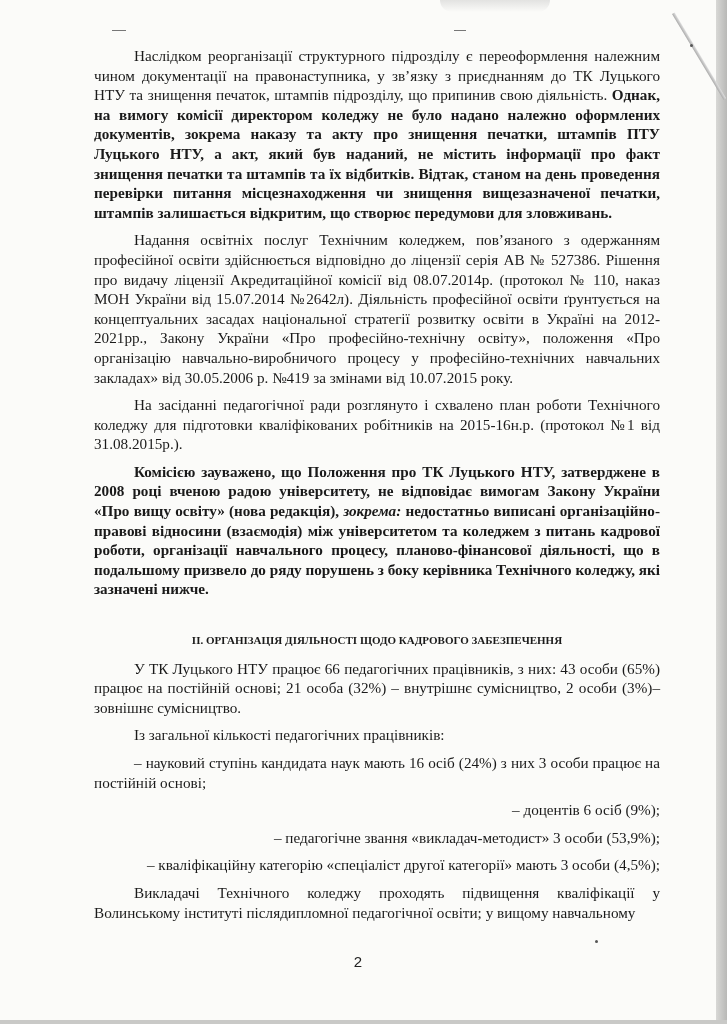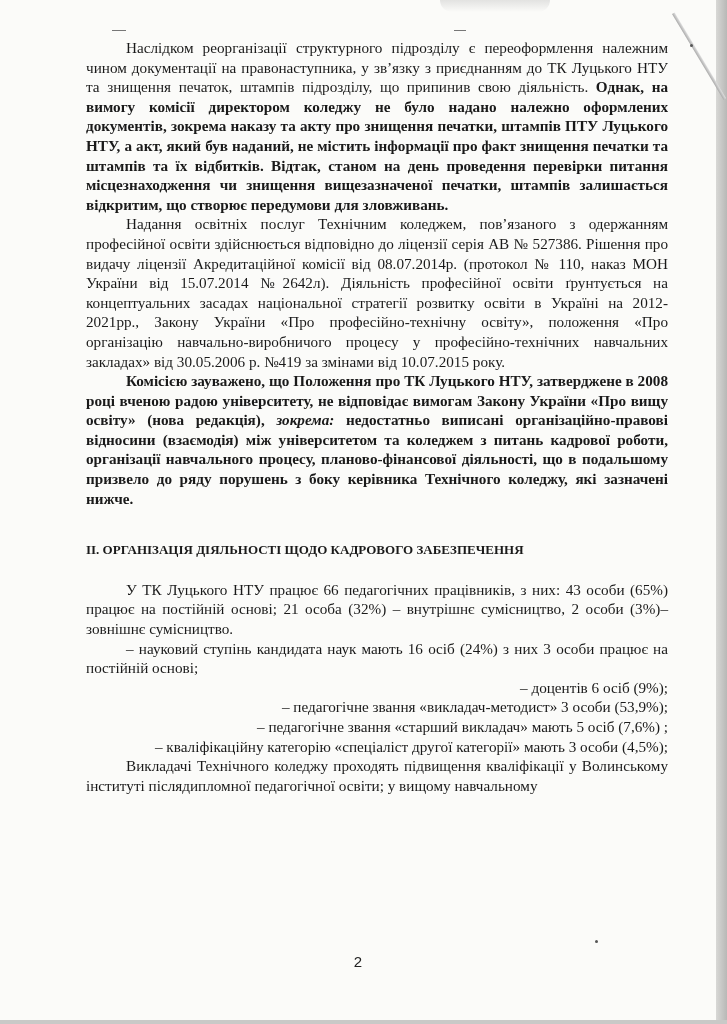--- a/index.html
+++ b/index.html
@@ -73,31 +73,31 @@
     .content {
       position: absolute;
       left: 86px;
       top: 38px;
       width: 582px;
       font-size: 15.2px;
       line-height: 19.6px;
       text-align: justify;
     }
     .content p {
-      margin: 0;
+      margin: 8px;
       text-indent: 40px;
     }
     .b { font-weight: bold; }
     .i { font-style: italic; }
     .heading {
       font-weight: bold;
-      text-align: left;
-      font-size: 13px;
+      text-align: center;
+      font-size: 11px;
       line-height: 19.6px;
-      margin: 32px 0 20px 0;
+      margin: 32px 0 8px 0;
       text-indent: 0;
     }
     .list-item {
       text-indent: 40px;
       text-align: right;
     }
     .page-number {
       position: absolute;
       left: 0;
       width: 716px;
@@ -119,30 +119,31 @@
 <div class="scan-mark" style="left:454px; top:30px; width:12px;"></div>
 <div class="corner-line"></div>
 <div class="speck" style="left:690px; top:44px;"></div>
 <div class="speck" style="left:595px; top:940px;"></div>
 
 <div class="content">
   <p>
     <span>Наслідком реорганізації структурного підрозділу є переоформлення належним чином документації на правонаступника, у зв’язку з приєднанням до ТК Луцького НТУ та знищення печаток, штампів підрозділу, що припинив свою діяльність. </span><span class="b">Однак, на вимогу комісії директором коледжу не було надано належно оформлених документів, зокрема наказу та акту про знищення печатки, штампів ПТУ Луцького НТУ, а акт, який був наданий, не містить інформації про факт знищення печатки та штампів та їх відбитків. Відтак, станом на день проведення перевірки питання місцезнаходження чи знищення вищезазначеної печатки, штампів залишається відкритим, що створює передумови для зловживань.</span>
   </p>
   <p>Надання освітніх послуг Технічним коледжем, пов’язаного з одержанням професійної освіти здійснюється відповідно до ліцензії серія АВ № 527386. Рішення про видачу ліцензії Акредитаційної комісії від 08.07.2014р. (протокол № 110, наказ МОН України від 15.07.2014 №2642л). Діяльність професійної освіти ґрунтується на концептуальних засадах національної стратегії розвитку освіти в Україні на 2012-2021рр., Закону України «Про професійно-технічну освіту», положення «Про організацію навчально-виробничого процесу у професійно-технічних навчальних закладах» від 30.05.2006 р. №419 за змінами від 10.07.2015 року.</p>
+  <p>На засіданні педагогічної ради розглянуто і схвалено план роботи Технічного коледжу для підготовки кваліфікованих робітників на 2015-16н.р. (протокол №1 від 31.08.2015р.).</p>
   <p class="b">
     <span>Комісією зауважено, що Положення про ТК Луцького НТУ, затверджене в 2008 році вченою радою університету, не відповідає вимогам Закону України «Про вищу освіту» (нова редакція), </span><span class="i">зокрема:</span><span> недостатньо виписані організаційно-правові відносини (взаємодія) між університетом та коледжем з питань кадрової роботи, організації навчального процесу, планово-фінансової діяльності, що в подальшому призвело до ряду порушень з боку керівника Технічного коледжу, які зазначені нижче.</span>
   </p>
 
   <div class="heading">
     <div>ІІ. ОРГАНІЗАЦІЯ ДІЯЛЬНОСТІ ЩОДО КАДРОВОГО ЗАБЕЗПЕЧЕННЯ</div>
   </div>
 
   <p>У ТК Луцького НТУ працює 66 педагогічних працівників, з них: 43 особи (65%) працює на постійній основі; 21 особа (32%) – внутрішнє сумісництво, 2 особи (3%)– зовнішнє сумісництво.</p>
+  <p>Із загальної кількості педагогічних працівників:</p>
   <p class="list-item" style="text-align:justify;">– науковий ступінь кандидата наук мають 16 осіб (24%) з них 3 особи працює на постійній основі;</p>
   <p class="list-item">– доцентів 6 осіб (9%);</p>
   <p class="list-item">– педагогічне звання «викладач-методист» 3 особи (53,9%);</p>
-  <p class="list-item">– педагогічне звання «старший викладач» мають 5 осіб (7,6%) ;</p>
   <p class="list-item">– кваліфікаційну категорію «спеціаліст другої категорії» мають 3 особи (4,5%);</p>
   <p>Викладачі Технічного коледжу проходять підвищення кваліфікації у Волинському інституті післядипломної педагогічної освіти; у вищому навчальному</p>
 </div>
 
 <div class="page-number">2</div>
 
 </body></html>

